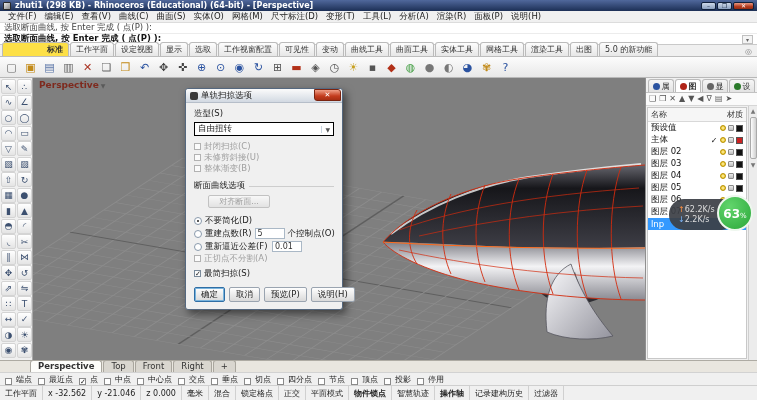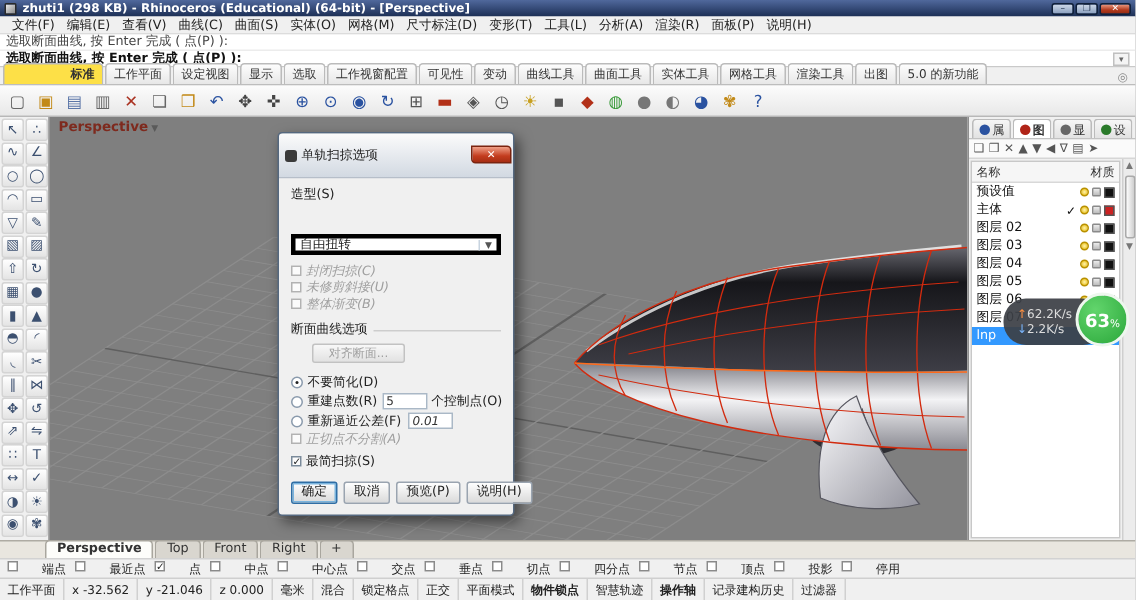--- a/index.html
+++ b/index.html
@@ -66,30 +66,30 @@
   .lcheck{width:8px;font-size:8px;text-align:center;}
   .bulb{width:6px;height:6px;border-radius:50%;background:radial-gradient(#fff3b0,#e6b800);border:1px solid #b89000;}
   .lock{width:6px;height:6px;background:linear-gradient(#ececec,#bdbdbd);border:1px solid #8a8a8a;border-radius:1px;}
   .swatch{width:7px;height:7px;border:1px solid #555;}
   .pscroll{width:9px;background:#ececec;border-left:1px solid #cfcfcf;display:flex;flex-direction:column;align-items:center;font-size:6px;color:#777;padding:1px 0;}
   .pscroll .thumb{width:7px;height:42px;background:linear-gradient(90deg,#fdfdfd,#cfcfcf);border:1px solid #aaa;border-radius:2px;margin:2px 0;}
   .pscroll .sarr{line-height:8px;}
 
   
   .dialog{position:absolute;left:185px;top:10px;width:158px;background:#f0f0f0;border:1px solid #55687f;border-radius:3px;box-shadow:3px 4px 9px rgba(0,0,0,.5);z-index:20;font-size:8.5px;color:#222;}
-  .dtitle{height:30px;background:linear-gradient(#fbfbfb,#d2d9e2);border-bottom:1px solid #b6bec9;display:flex;align-items:center;padding:0 0 0 4px;gap:3px;border-radius:3px 3px 0 0;}
+  .dtitle{height:14px;background:linear-gradient(#fbfbfb,#d2d9e2);border-bottom:1px solid #b6bec9;display:flex;align-items:center;padding:0 0 0 4px;gap:3px;border-radius:3px 3px 0 0;}
   .dico{width:8px;height:8px;background:#3a3a3a;border-radius:2px;}
   .dtext{flex:1;font-size:8.5px;color:#222;white-space:nowrap;}
   .dclose{width:27px;height:12px;background:linear-gradient(#f0a088,#c33c1e 60%,#a62e14);border:1px solid #7a2410;border-radius:0 3px 0 3px;color:#fff;font-size:7px;line-height:11px;text-align:center;margin:-1px 1px 0 0;}
   .dbody{padding:5px 8px 7px;}
-  .dlabel{margin-bottom:20px;}
-  .dselect{height:14px;background:#fff;border:3px solid #000000;display:flex;align-items:center;justify-content:space-between;padding:0 3px;margin-bottom:5px;}
+  .dlabel{margin-bottom:2px;}
+  .dselect{height:14px;background:#fff;border:1px solid #000000;display:flex;align-items:center;justify-content:space-between;padding:0 3px;margin-bottom:5px;}
   .dselect i{font-size:6px;color:#555;font-style:normal;border-left:1px solid #c8d4e0;padding-left:3px;}
   .dcheck{display:flex;align-items:center;gap:3px;height:11px;}
-  .dis{color:#9f9f9f;font-style:italic;}
+  .dis{color:#9f9f9f;}
   .box{width:7px;height:7px;border:1px solid #b2b2b2;background:#fbfbfb;font-size:7px;line-height:6px;text-align:center;color:#222;flex:0 0 auto;}
   .box.en{border-color:#7a8a9a;}
   .box.on::after{content:"✓";}
   .dsection{display:flex;align-items:center;gap:4px;margin:6px 0 3px;white-space:nowrap;}
   .dsection::after{content:"";flex:1;height:1px;background:#cdcdcd;}
   .dalign{width:62px;height:13px;border:1px solid #c2c2c2;background:linear-gradient(#f8f8f8,#e2e2e2);color:#9f9f9f;text-align:center;line-height:12px;margin:0 0 6px 14px;border-radius:2px;font-size:8px;}
   .drow{display:flex;align-items:center;gap:3px;height:13px;}
   .rlabel{width:64px;white-space:nowrap;}
   .radio{width:8px;height:8px;border:1px solid #8a9aac;border-radius:50%;background:#fff;position:relative;flex:0 0 auto;}
   .radio.sel::after{content:"";position:absolute;inset:2px;background:#222;border-radius:50%;}
@@ -107,21 +107,21 @@
   .pcircle{position:absolute;right:2px;top:1px;width:36px;height:36px;border-radius:50%;background:radial-gradient(circle at 35% 30%,#62d56c,#2aa73a);color:#fff;font-weight:bold;font-size:12px;display:flex;align-items:baseline;justify-content:center;padding-top:10px;border:2px solid #eef7ee;}
   .pcircle small{font-size:7px;font-weight:normal;}
 
   
   .vtabs{height:12px;background:#e9e6df;border-top:1px solid #aeaba3;display:flex;align-items:flex-end;padding-left:30px;gap:1px;}
   .vtab{font-size:8.5px;padding:0 7px;border:1px solid #a9a69e;border-bottom:none;border-radius:3px 3px 0 0;background:#d9d6cf;color:#333;line-height:11px;}
   .vtab.act{background:#fdfdfa;font-weight:bold;}
 
   
   .osnap{height:13px;background:#f0f0f0;display:flex;align-items:center;padding:0 5px;gap:6px;border-top:1px solid #d2d2d2;font-size:8px;color:#222;}
-  .os{display:flex;align-items:flex-start;gap:16px;white-space:nowrap;}
+  .os{display:flex;align-items:flex-end;gap:4px;white-space:nowrap;}
   .osbox{width:7px;height:7px;border:1px solid #8a8a8a;background:#fff;font-size:7px;line-height:6px;text-align:center;}
   .osbox.on::after{content:"✓";}
 
   
   .status{height:15px;background:#f0f0f0;border-top:1px solid #cfcfcf;display:flex;align-items:stretch;font-size:8px;color:#222;}
   .sf{padding:0 5px;border-right:1px solid #d0d0d0;white-space:nowrap;display:flex;align-items:center;gap:3px;}
   .sf.b{font-weight:bold;}
 
   .watermark{position:absolute;right:4px;bottom:2px;font-size:15px;font-weight:bold;color:#a9b1bd;text-shadow:0 1px 1px #fff;z-index:30;letter-spacing:1px;}
 </style>

